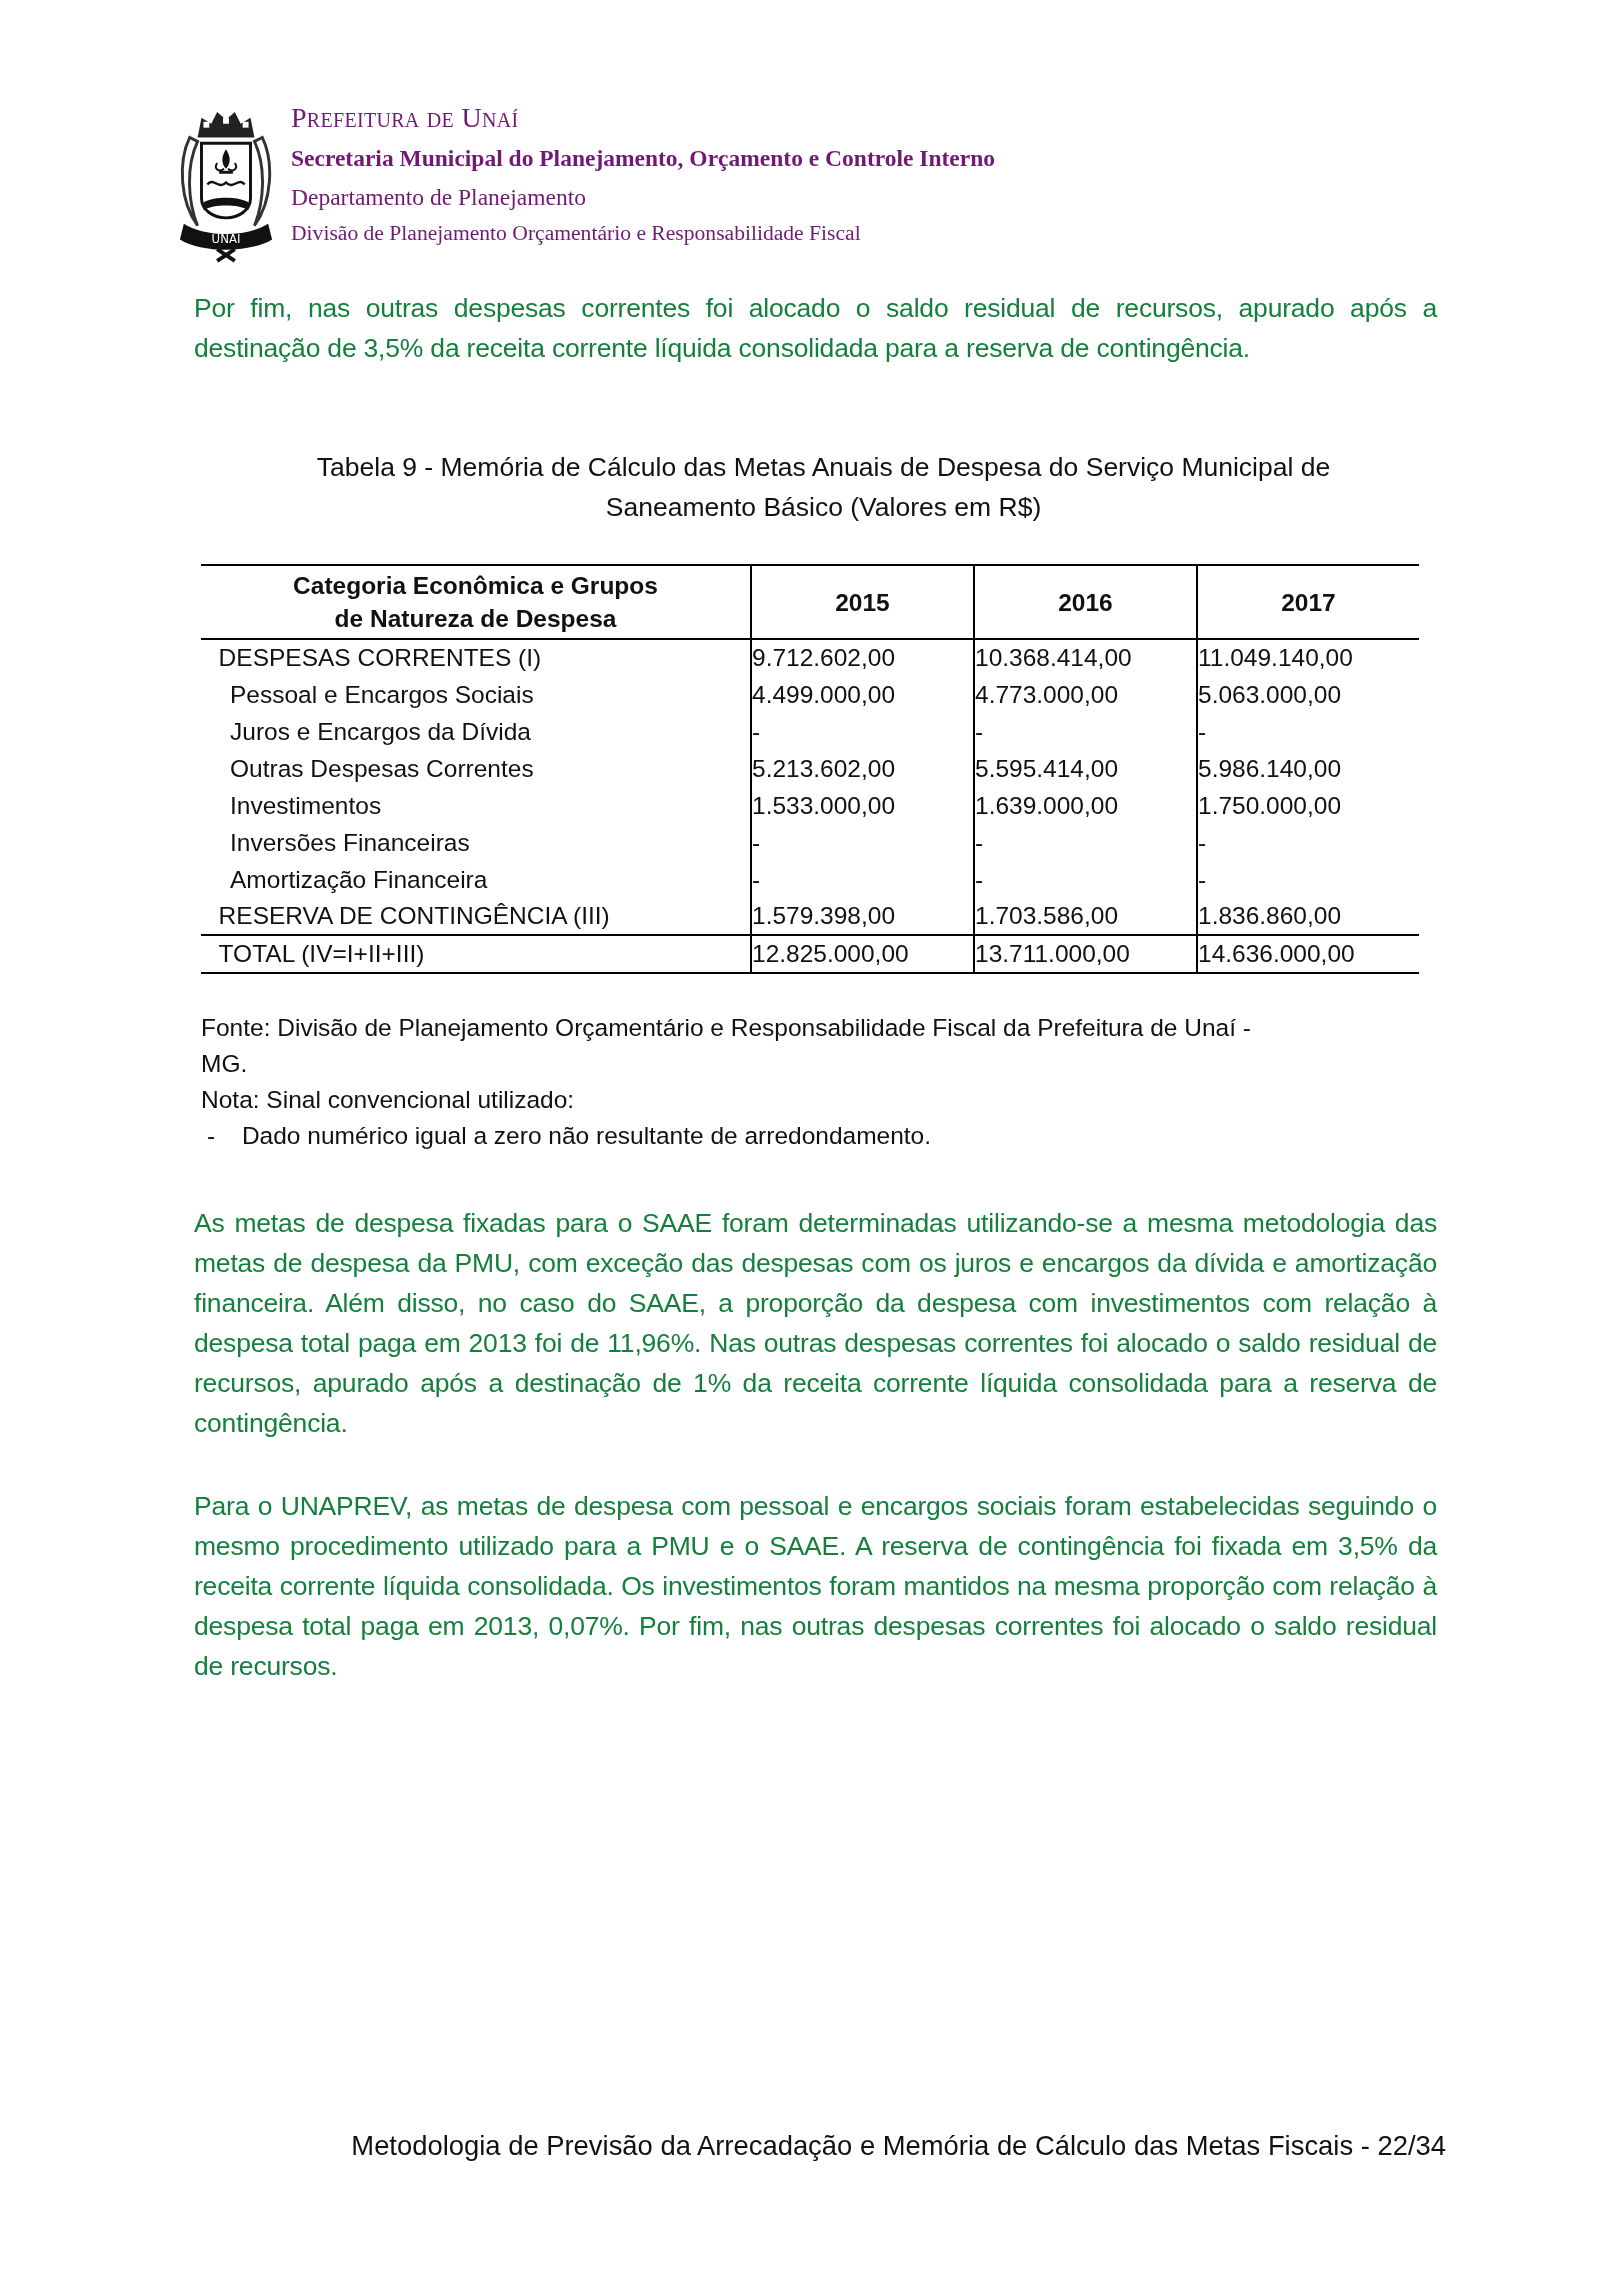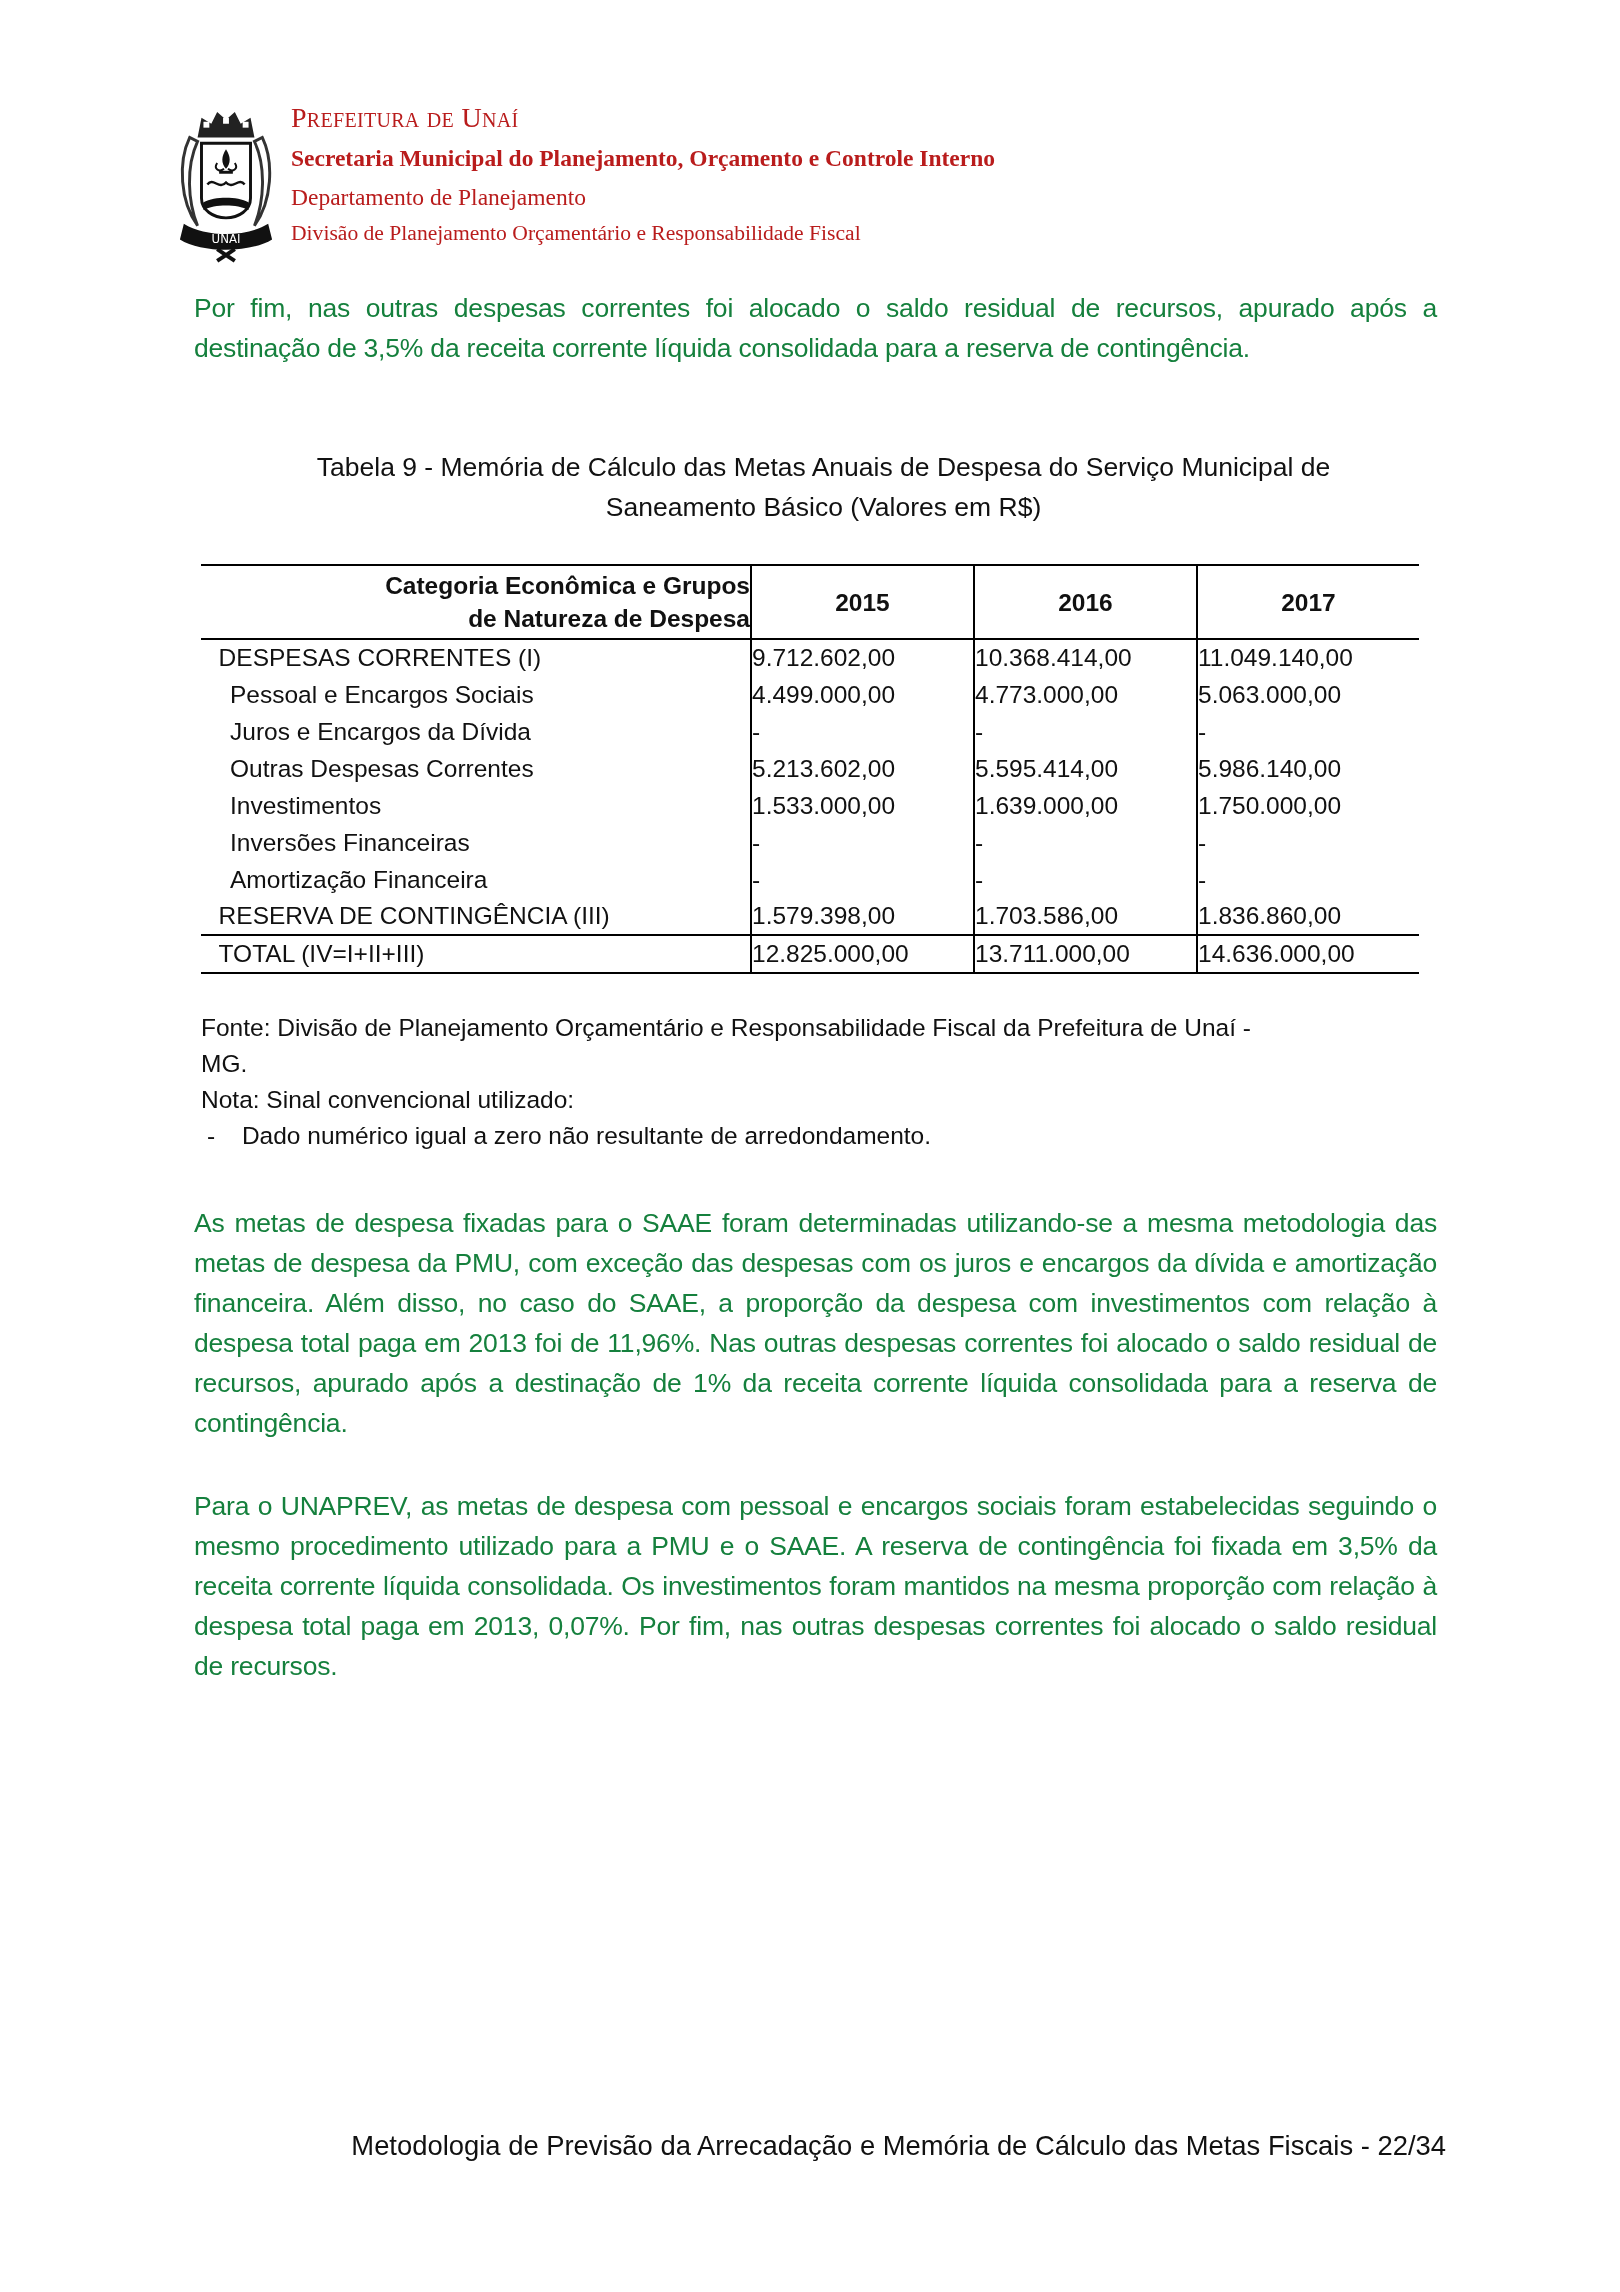--- a/index.html
+++ b/index.html
@@ -2,41 +2,41 @@
 <html><head>
 <meta charset="utf-8">
 <style>
   html, body { margin: 0; padding: 0; background: #ffffff; }
   body { width: 1620px; height: 2293px; position: relative; overflow: hidden;
          font-family: "Liberation Sans", "DejaVu Sans", sans-serif; color: #111; }
   .abs { position: absolute; }
 
   
   .logo { left: 176px; top: 108px; width: 100px; height: 155px; }
-  .hdr { left: 291px; font-family: "Liberation Serif", "DejaVu Serif", serif; color: #b91c1c; white-space: nowrap; }
+  .hdr { left: 291px; font-family: "Liberation Serif", "DejaVu Serif", serif; color: #701a75; white-space: nowrap; }
   .hdr-1 { top: 102px; font-size: 28px; letter-spacing: 0.3px; font-variant: small-caps; }
   .hdr-2 { top: 145px; font-size: 23.5px; font-weight: bold; }
   .hdr-3 { top: 184px; font-size: 23.5px; }
   .hdr-4 { top: 221px; font-size: 21.6px; }
 
   
   .para { left: 194px; width: 1243px; font-size: 26.5px; line-height: 40px; text-align: justify; text-align-last: left; color: #15803d; letter-spacing: -0.2px; }
   .para-1 { top: 288px; }
   .para-2 { top: 1203px; }
   .para-3 { top: 1486px; }
 
   .caption { left: 216px; width: 1215px; top: 447px; text-align: center; font-size: 26.5px; line-height: 40px; }
 
   
   .tbl { left: 201px; top: 564px; width: 1218px; border-collapse: collapse; font-size: 24.5px; }
   .tbl th, .tbl td { padding: 0; }
   .tbl thead tr { height: 74px; }
   .tbl thead th { border-top: 2.9px solid #000; border-bottom: 2.9px solid #000; font-weight: bold; font-size: 24.5px; line-height: 33px; }
   .tbl thead th.num { border-left: 2px solid #000; width: 221px; }
-  .tbl thead th.cat { text-align: right; padding-left: 0; }
+  .tbl thead th.cat { text-align: center; padding-left: 0; }
   .tbl tbody tr { height: 37px; }
   .tbl tbody td { line-height: 36px; white-space: nowrap; }
   .tbl td.label { padding-left: 17.6px; }
   .tbl td.label.sub { padding-left: 29px; }
   .tbl td.num { text-align: left; padding-right: 25px; border-left: 2px solid #000; }
   .tbl tr.total td { border-top: 2.9px solid #000; border-bottom: 2.9px solid #000; }
 
   .notes { left: 201px; width: 1225px; top: 1010px; font-size: 24.5px; line-height: 36px; }
   .notes .bullet { display: inline-block; width: 35px; padding-left: 5.9px; }
 

